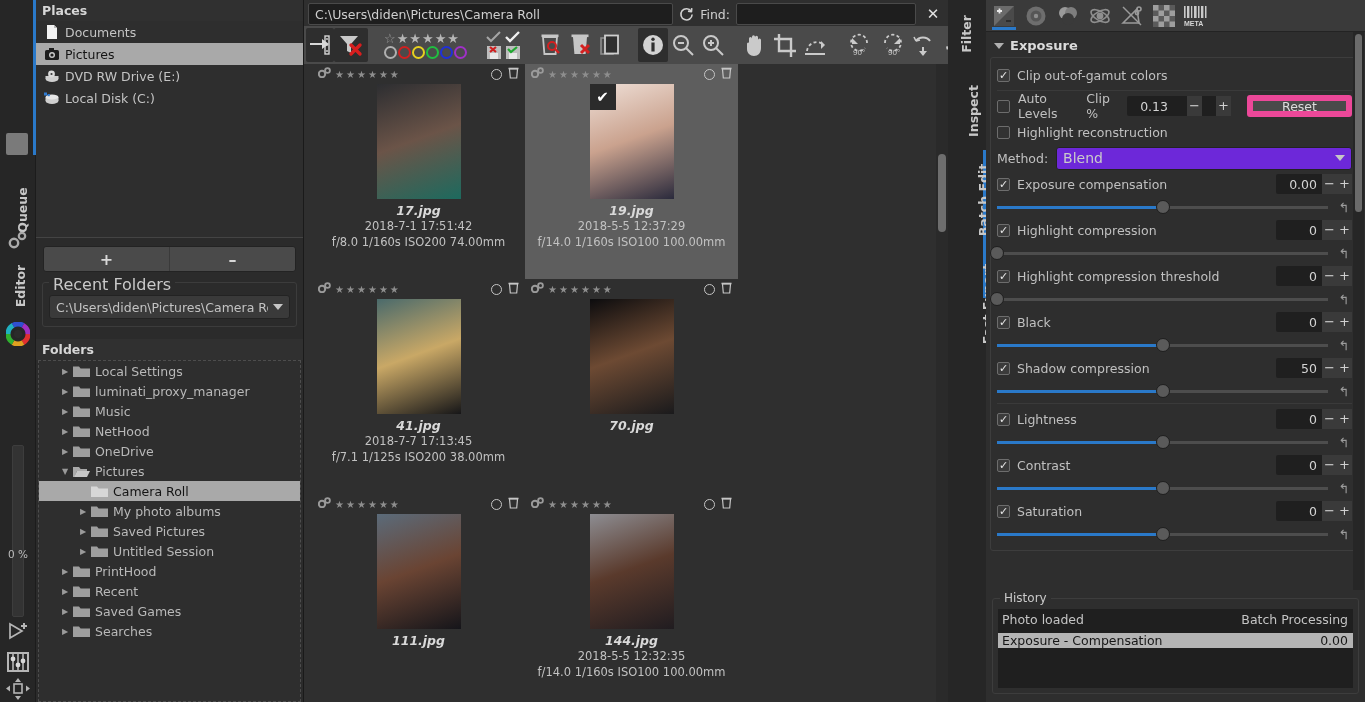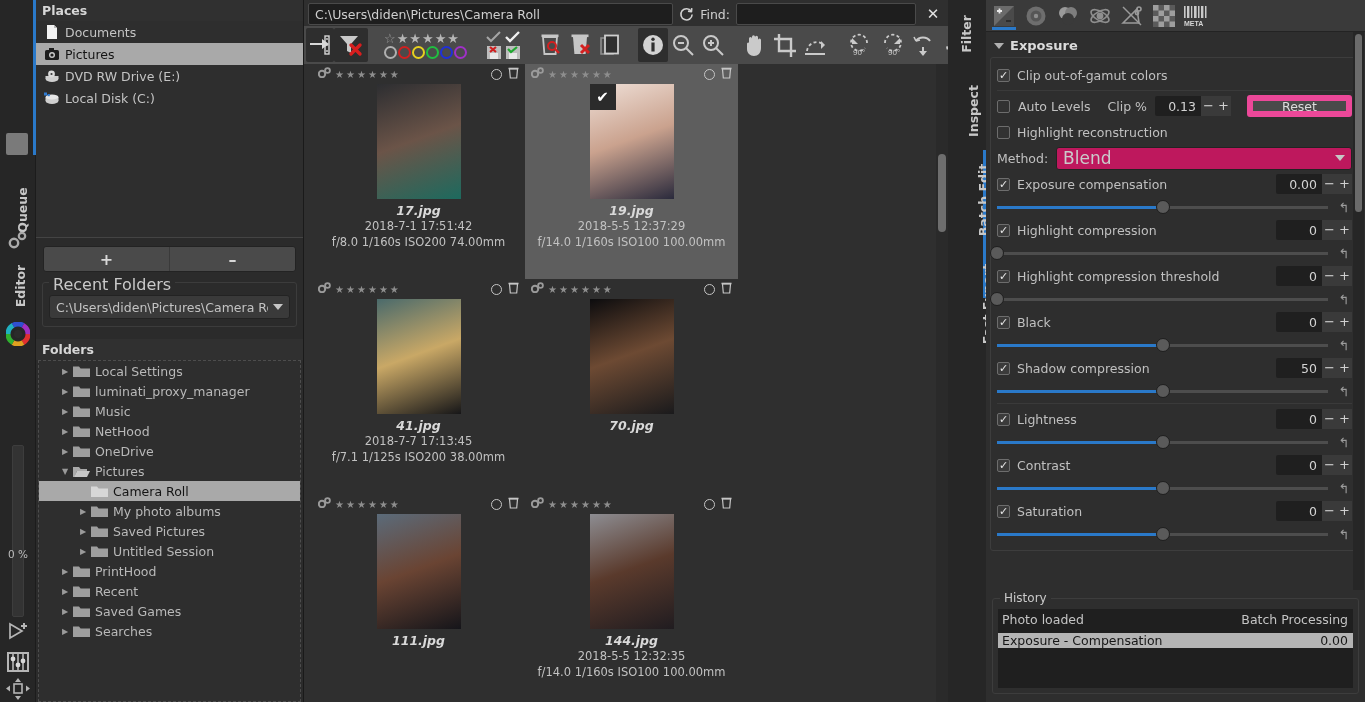--- a/index.html
+++ b/index.html
@@ -142,22 +142,22 @@
   .sl .trackL { position:absolute; left:0; top:6px; height:3px; background:#2a79c9; }
   .sl .trackR { position:absolute; right:0; top:6px; height:3px; background:#4d4d4d; }
   .sl .knob { position:absolute; top:0; width:14px; height:14px; border-radius:50%;
               background:#5a5a5a; border:1px solid #1e1e1e; }
   .undo { width:16px; text-align:center; color:#9c9c9c; font-size:13px; }
   .rowsep { height:1px; background:#3a3a3a; margin:2px 0 2px 0; }
   .mrow { display:flex; align-items:center; gap:8px; height:26px; }
   .rbtn { background:#4a4a4a; border:6px solid #ec4899; border-radius:3px; height:22px;
           min-width:105px; display:flex; align-items:center; justify-content:center;
           color:#dcdcdc; font-size:12.5px; margin-left:8px; }
-  .mcombo { flex:1; height:23px; background:#be185d; border:1px solid #232323; border-radius:3px;
-            display:flex; align-items:center; padding:0 6px; color:#cbcbcb; font-size:17px; }
+  .mcombo { flex:1; height:23px; background:#6d28d9; border:1px solid #232323; border-radius:3px;
+            display:flex; align-items:center; padding:0 6px; color:#cbcbcb; font-size:14px; }
   .rscroll { position:absolute; right:1px; top:0; width:11px; height:100%; background:#262626; }
   .rscroll .bar { position:absolute; left:2px; top:2px; width:7px; height:178px; background:#6b6b6b;
                   border-radius:4px; }
   .hist-wrap { margin:8px 6px 8px 6px; border:1px solid #3d3d3d; border-radius:3px;
                padding:10px 5px 5px 5px; position:relative; height:96px; }
   .hist-legend { position:absolute; top:-8px; left:7px; background:#2e2e2e; padding:0 4px;
                  font-size:12px; color:#c9c9c9; }
   .hist-tbl { background:#1f1f1f; height:100%; }
   .hrow { display:flex; height:21px; align-items:center; font-size:12.5px; }
   .hrow .c1 { width:176px; padding-left:4px; color:#c4c4c4; }
@@ -836,21 +836,21 @@
         <div class="ctrlrow">
           <span class="cb">✓</span>
           <span class="lbl">Clip out-of-gamut colors</span>
         </div>
         <div class="rowsep"></div>
 
         <div class="mrow">
           <span class="cb off"></span>
           <span class="lbl">Auto Levels</span>
           <span class="lbl" style="margin-left:auto;">Clip %</span>
-          <span class="spin" style="margin-left:0;">
+          <span class="spin" style="margin-left:0;gap:14px;">
             <span class="val">0.13</span>
             <span class="pm">−</span>
             <span class="pm">+</span>
           </span>
           <span class="rbtn">Reset</span>
         </div>
 
         <div class="ctrlrow">
           <span class="cb off"></span>
           <span class="lbl">Highlight reconstruction</span>

